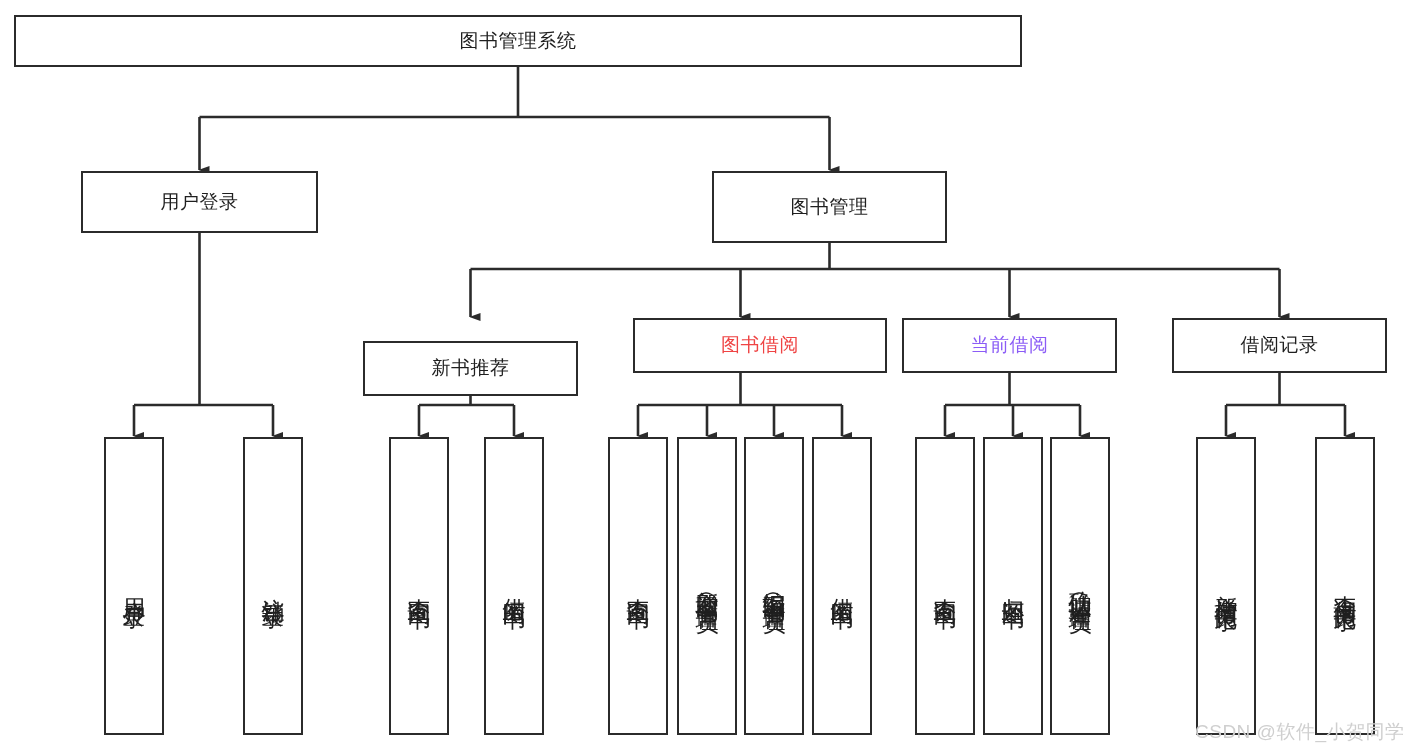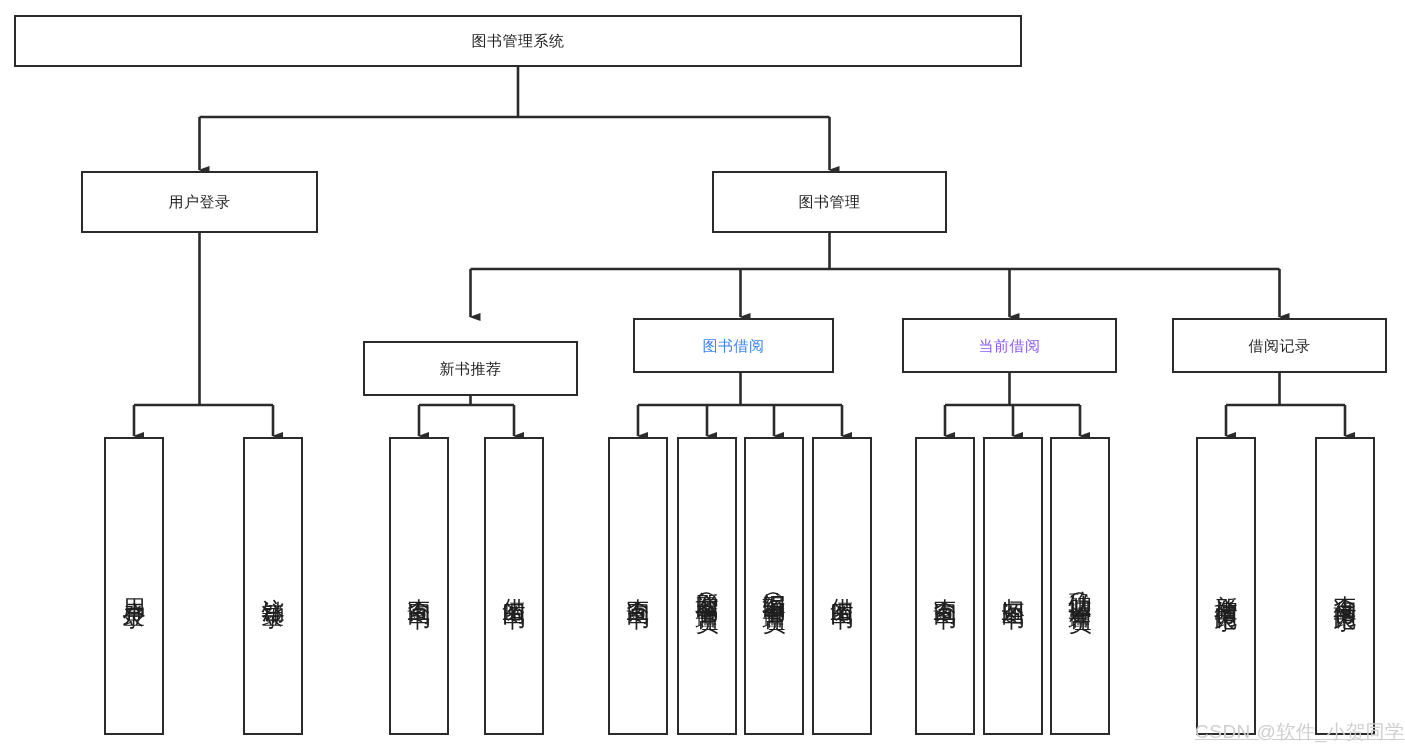--- a/index.html
+++ b/index.html
@@ -33,21 +33,21 @@
     color: #1f1f1f;
   }
   .node-label {
     display: block;
     text-align: center;
     line-height: 1.18;
     white-space: pre;
     letter-spacing: 0.5px;
   }
   .node.horizontal .node-label {
-    font-size: 15px;
+    font-size: 19px;
   }
   .node.vertical {
     align-items: center;
     justify-content: center;
   }
   .node.vertical .node-label {
     writing-mode: vertical-rl;
     text-orientation: upright;
     font-size: 23px;
     letter-spacing: 3px;
@@ -105,27 +105,27 @@
       <line x1="1226" y1="405" x2="1226" y2="436" stroke="#2b2b2b" stroke-width="2.6" marker-end="url(#arrow)"></line>
       <line x1="1345" y1="405" x2="1345" y2="436" stroke="#2b2b2b" stroke-width="2.6" marker-end="url(#arrow)"></line>
     </svg>
   <div id="nodes">
       <div class="node horizontal" style="left: 14px; top: 15px; width: 1008px; height: 52px; border-color: rgb(43, 43, 43); background: rgb(255, 255, 255); color: rgb(31, 31, 31);">
         <span class="node-label">图书管理系统</span>
       </div>
       <div class="node horizontal" style="left: 81px; top: 171px; width: 237px; height: 62px; border-color: rgb(43, 43, 43); background: rgb(255, 255, 255); color: rgb(31, 31, 31);">
         <span class="node-label">用户登录</span>
       </div>
-      <div class="node horizontal" style="left: 712px; top: 171px; width: 235px; height: 62px; border-color: rgb(43, 43, 43); background: rgb(255, 255, 255); color: rgb(31, 31, 31);">
+      <div class="node horizontal" style="left: 712px; top: 171px; width: 235px; height: 72px; border-color: rgb(43, 43, 43); background: rgb(255, 255, 255); color: rgb(31, 31, 31);">
         <span class="node-label">图书管理</span>
       </div>
       <div class="node horizontal" style="left: 363px; top: 318px; width: 215px; height: 55px; border-color: rgb(43, 43, 43); background: rgb(255, 255, 255); color: rgb(31, 31, 31); margin-top: 23px;">
         <span class="node-label">新书推荐</span>
       </div>
-      <div class="node horizontal" style="left: 633px; top: 318px; width: 201px; height: 55px; border-color: rgb(43, 43, 43); background: rgb(255, 255, 255); color: #3b82f6;">
+      <div class="node horizontal" style="left: 633px; top: 318px; width: 254px; height: 55px; border-color: rgb(43, 43, 43); background: rgb(255, 255, 255); color: #ef4444;">
         <span class="node-label">图书借阅</span>
       </div>
       <div class="node horizontal" style="left: 902px; top: 318px; width: 215px; height: 55px; border-color: rgb(43, 43, 43); background: rgb(255, 255, 255); color: #8b5cf6;">
         <span class="node-label">当前借阅</span>
       </div>
       <div class="node horizontal" style="left: 1172px; top: 318px; width: 215px; height: 55px; border-color: rgb(43, 43, 43); background: rgb(255, 255, 255); color: rgb(31, 31, 31);">
         <span class="node-label">借阅记录</span>
       </div>
       <div class="node vertical" style="left: 104px; top: 437px; width: 60px; height: 298px; border-color: rgb(43, 43, 43); background: rgb(255, 255, 255); color: rgb(31, 31, 31);">
         <span class="node-label">用户登录</span>
@@ -160,14 +160,14 @@
       <div class="node vertical" style="left: 1050px; top: 437px; width: 60px; height: 298px; border-color: rgb(43, 43, 43); background: rgb(255, 255, 255); color: rgb(31, 31, 31);">
         <span class="node-label">确认归还（管理员）</span>
       </div>
       <div class="node vertical" style="left: 1196px; top: 437px; width: 60px; height: 298px; border-color: rgb(43, 43, 43); background: rgb(255, 255, 255); color: rgb(31, 31, 31);">
         <span class="node-label">新增借阅记录</span>
       </div>
       <div class="node vertical" style="left: 1315px; top: 437px; width: 60px; height: 298px; border-color: rgb(43, 43, 43); background: rgb(255, 255, 255); color: rgb(31, 31, 31);">
         <span class="node-label">查询借阅记录</span>
       </div>
     </div>
-  <div class="watermark" style="left: 1195px; top: 719px; color: rgb(207, 207, 207); text-decoration: underline;">CSDN @软件_小贺同学</div>
+  <div class="watermark" style="left: 1195px; top: 719px; color: rgb(207, 207, 207);">CSDN @软件_小贺同学</div>
 </div>
 
 </body></html>

